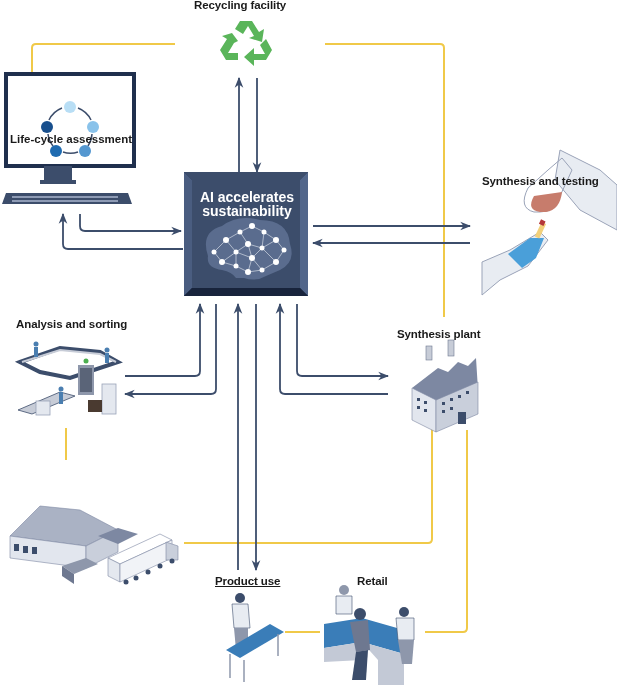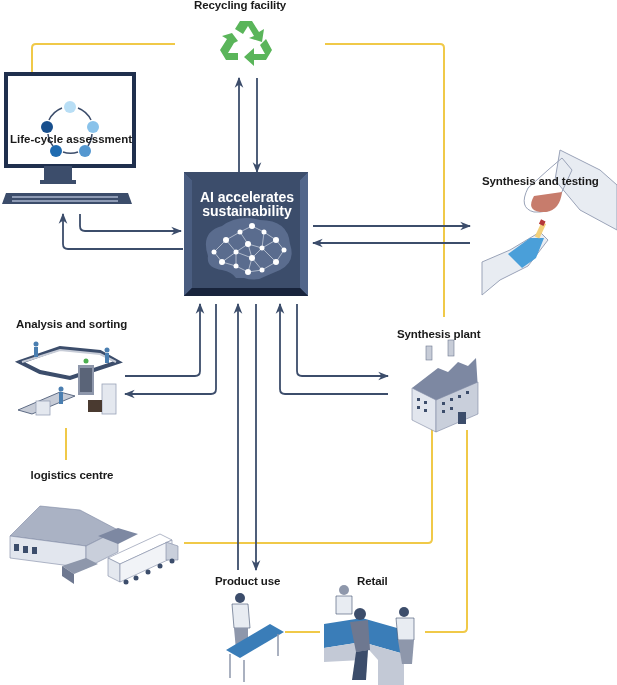--- a/index.html
+++ b/index.html
@@ -229,16 +229,15 @@
 <div class="lbl" style="left:194px;top:-1px;">Recycling facility</div>
 <div class="lca-text">Life-cycle assessment</div>
 <div class="ai-text">
   <div>AI accelerates</div>
   <div>sustainability</div>
 </div>
 <div class="lbl" style="left:482px;top:131px;margin-top:44px;">Synthesis and testing</div>
 <div class="lbl" style="left:16px;top:318px;">Analysis and sorting</div>
 <div class="lbl" style="left:397px;top:328px;">Synthesis plant</div>
 <div class="lbl center" style="left:8px;top:468px;width:128px;line-height:14px;">
-  <div>logistics centre</div>
 </div>
-<div class="lbl" style="left:215px;top:575px;">Product use</div>
+<div class="lbl" style="left:215px;top:575px;text-decoration:underline;">Product use</div>
 <div class="lbl" style="left:357px;top:575px;">Retail</div>
 
 </body></html>

